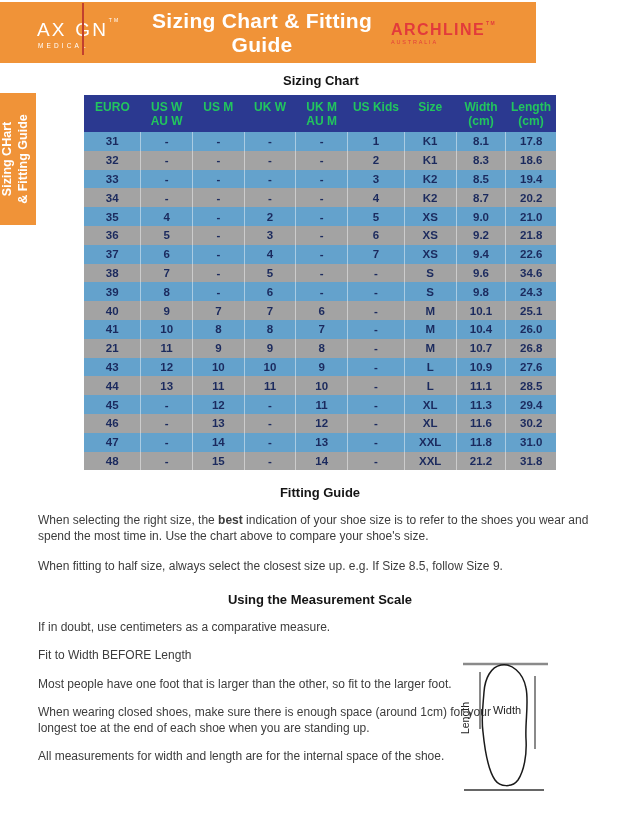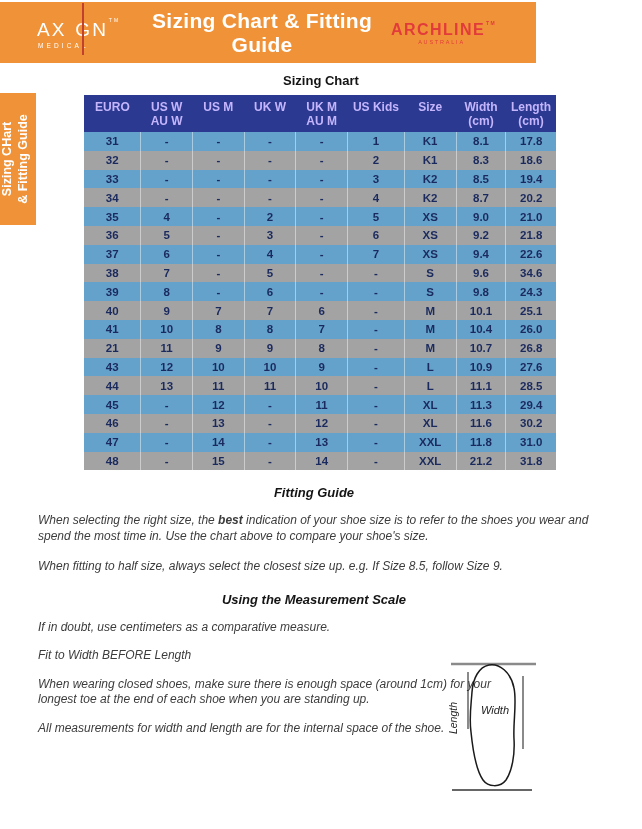--- a/index.html
+++ b/index.html
@@ -10,43 +10,43 @@
   .topbar { position:absolute; left:0; top:2px; width:536px; height:61px;
             background:#F09338; display:flex; align-items:center;
             padding:0 40px 0 37px; }
   .axign { position:relative; width:96px; flex:0 0 auto; padding-top:4px; }
   .axign-word { color:#fff; font-size:19px; letter-spacing:2px; display:flex; align-items:flex-start; line-height:1; }
   .axign-gap { display:inline-block; width:9px; }
   .axign-redline { position:absolute; left:45px; top:-13px; width:2px; height:52px; background:#C2402E; }
   .axign-tm { font-size:5px; color:#fff; margin-left:1px; margin-top:-2px; }
   .axign-sub { color:#fff; font-size:6.5px; letter-spacing:3.1px; margin-top:3px; padding-left:1px; white-space:nowrap; }
   .page-title { flex:1; text-align:center; color:#fff; font-size:21px; font-weight:bold; letter-spacing:.3px; }
-  .archline { flex:0 0 auto; text-align:center; padding-top:2px; }
+  .archline { flex:0 0 auto; text-align:left; padding-top:2px; }
   .arch-row { color:#E23B3B; font-size:16px; letter-spacing:1.4px; font-weight:600; line-height:1; display:flex; align-items:flex-start; justify-content:flex-end; }
   .arch-tm { font-size:5px; margin-top:-1px; margin-left:1px; }
   .arch-sub { color:#E23B3B; font-size:5.5px; letter-spacing:1.8px; margin-top:1px; padding-right:4px; }
 
   
   .side-tab { position:absolute; left:0; top:93px; width:36px; height:132px; background:#F09338; }
   .side-tab-inner { position:absolute; width:132px; height:36px; left:50%; top:50%;
                     transform:translate(-50%,-50%) rotate(-90deg);
                     text-align:center; color:#fff; font-weight:bold; font-size:12.5px; line-height:1.25; white-space:nowrap; }
 
   
   .sec-heading { text-align:center; font-size:13px; font-weight:bold; color:#141414; }
   #sizing-heading { margin-top:73px; }
-  .content { padding:0 52px 0 38px;font-style:italic; }
+  .content { padding:0 40px 0 38px; }
   .para { font-size:12px; color:#3c3c3c; line-height:15.5px; margin-top:13px; }
   .measure-wrap { position:relative; }
   .measure-wrap .para { max-width:468px; }
 
   
   table.size-table { border-collapse:collapse; table-layout:fixed; width:472px;
                      margin:7px 0 0 84px; }
-  table.size-table th { background:#2B3990; color:#c4b5fd; font-size:12px; font-weight:bold;
+  table.size-table th { background:#2B3990; color:#22c55e; font-size:12px; font-weight:bold;
                         height:37px; vertical-align:top; padding-top:5px; line-height:14px; text-align:center; }
   table.size-table td { text-align:center; font-size:11.5px; font-weight:bold; color:#1B2A5E;
                         height:18.8px; padding:0; border-left:1px solid rgba(255,255,255,.45); }
   table.size-table td:first-child { border-left:none; }
   tr.row-dark  { background:#64A2CC; }
   tr.row-light { background:#a3a3a3; }
   col.c-euro { width:12%; } col.c-std { width:10.9%; } col.c-kids { width:12%; } col.c-dim { width:10.55%; }
 
   
   .foot-diagram { position:absolute; right:42px; top:64px; width:104px; height:142px; }
@@ -337,20 +337,21 @@
 
   <h2 class="sec-heading" style="margin-top:15px;">Fitting Guide</h2>
   <p class="para"><span>When selecting the right size, the </span><b>best</b><span> indication of your shoe size is to refer to the shoes you wear and spend the most time in. Use the chart above to compare your shoe's size.</span></p>
   <p class="para" style="margin-top:15px;">When fitting to half size, always select the closest size up. e.g. If Size 8.5, follow Size 9.</p>
 
   <div class="measure-wrap">
     <h2 class="sec-heading" style="margin-top:17px;">Using the Measurement Scale</h2>
     <div id="measure-paras">
         <p class="para">If in doubt, use centimeters as a comparative measure.</p>
         <p class="para">Fit to Width BEFORE Length</p>
+        <p class="para">Most people have one foot that is larger than the other, so fit to the larger foot.</p>
         <p class="para">When wearing closed shoes, make sure there is enough space (around 1cm) for your longest toe at the end of each shoe when you are standing up.</p>
         <p class="para">All measurements for width and length are for the internal space of the shoe.</p>
       </div>
 
     <div class="foot-diagram">
       <svg width="104" height="142" viewBox="0 0 104 142">
         <line x1="7" y1="8" x2="92" y2="8" stroke="#8a8a8a" stroke-width="2.6"></line>
         <path d="M45,9 C35,11 29,22 28,36 C27,50 25,62 27,76 C29,96 32,114 39,124 C44,131 56,132 62,124 C68,115 71,99 70,83 C69,66 73,46 70,32 C67,16 55,7 45,9 Z" fill="none" stroke="#1a1a1a" stroke-width="1.5"></path>
         <line x1="24" y1="16" x2="24" y2="73" stroke="#2a2a2a" stroke-width="1.1"></line>
         <line x1="79" y1="20" x2="79" y2="93" stroke="#2a2a2a" stroke-width="1.1"></line>

